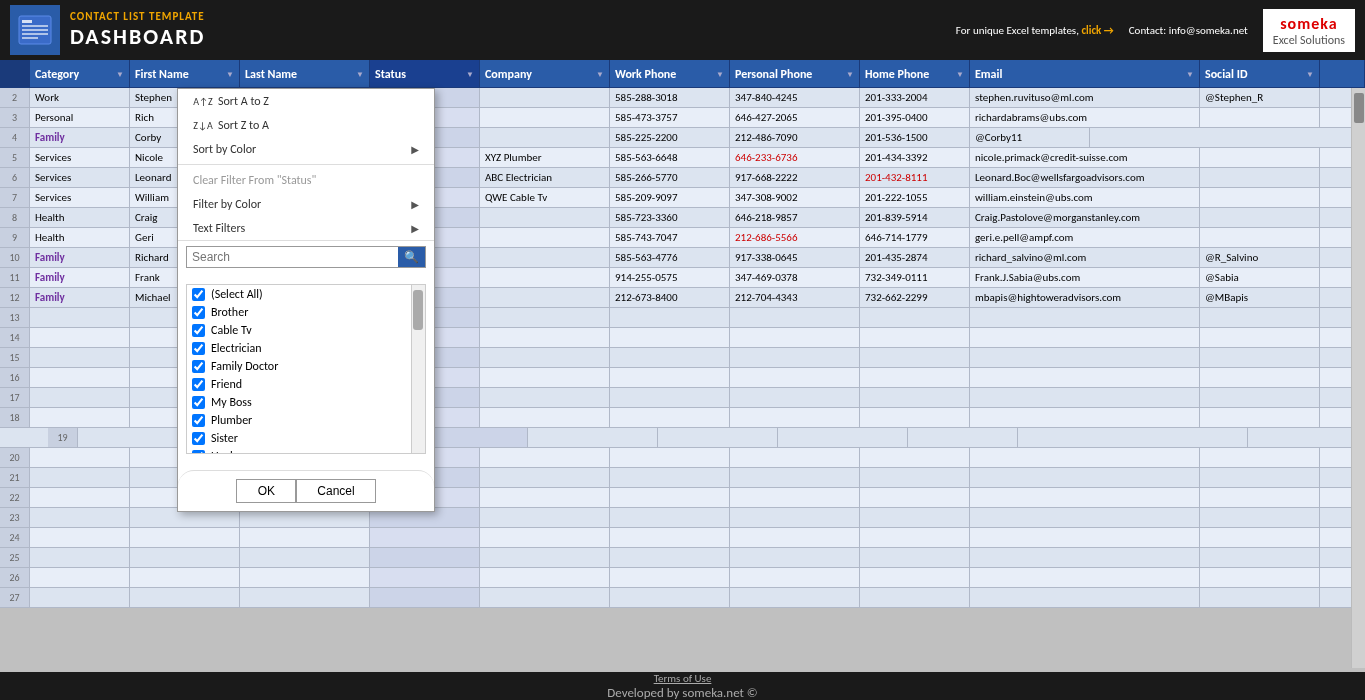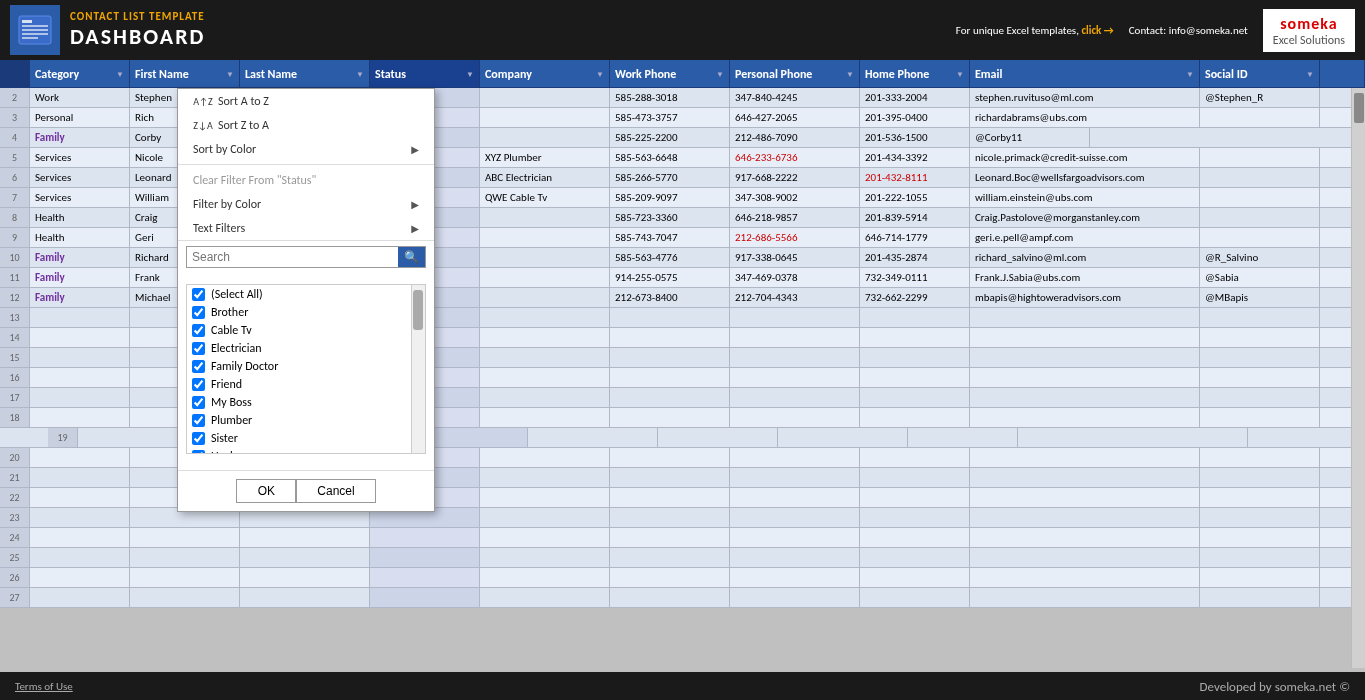--- a/index.html
+++ b/index.html
@@ -54,26 +54,26 @@
     .search-box { display: flex; align-items: center; margin: 5px 8px; border: 1px solid #999; }
     .search-input { border: none; outline: none; width: 100%; padding: 3px 5px; font-size: 12px; }
     .search-btn { background: #2a5ca8; color: white; border: none; padding: 3px 6px; cursor: pointer; font-size: 12px; }
     .checklist { margin: 16px 8px; max-height: 170px; overflow-y: auto; border: 1px solid #ccc; }
     .check-item { display: flex; align-items: center; padding: 2px 5px; font-size: 12px; cursor: pointer; }
     .check-item input[type="checkbox"] { margin-right: 6px; width: 13px; height: 13px; }
     .scroll-track { position: absolute; right: 0; top: 0; width: 14px; height: 100%; background: #f0f0f0; border-left: 1px solid #ccc; }
     .scroll-thumb { position: absolute; right: 2px; top: 5px; width: 10px; height: 40px; background: #aaa; border-radius: 3px; }
 
     
-    .filter-buttons { display: flex; justify-content: center; padding: 8px 0; border-top: 1px solid #ddd; }
+    .filter-buttons { display: flex; justify-content: center; padding: 8px 0; border-top: 1px solid #ddd; border-radius: 16px; }
     .btn-ok { background: white; border: 1px solid #999; padding: 4px 20px; font-size: 12px; cursor: pointer; min-width: 60px; }
     .btn-cancel { background: white; border: 1px solid #999; padding: 4px 20px; font-size: 12px; cursor: pointer; min-width: 60px; }
 
     
-    .footer { background: #1a1a1a; height: 28px; display: flex; align-items: center; justify-content: space-between; padding: 0 15px; position: fixed; bottom: 0; width: 1365px; }
+    .footer { background: #1a1a1a; height: 28px; display: flex; align-items: center; justify-content: space-between; padding: 0 15px; position: fixed; bottom: 0; width: 1365px; flex-direction: column; }
     .footer-link { color: #aaa; font-size: 11px; text-decoration: underline; cursor: pointer; }
     .footer-right { color: #aaa; font-size: 13px; }
 
     
     .right-scroll { position: absolute; right: 0; top: 88px; width: 14px; height: 580px; background: #d0d0d0; border-left: 1px solid #bbb; }
     .right-scroll-thumb { position: absolute; top: 5px; width: 10px; left: 2px; height: 30px; background: #888; border-radius: 2px; }
 
     .page-wrap { position: relative; width: 1365px; height: 700px; }
   </style>
 </head>

